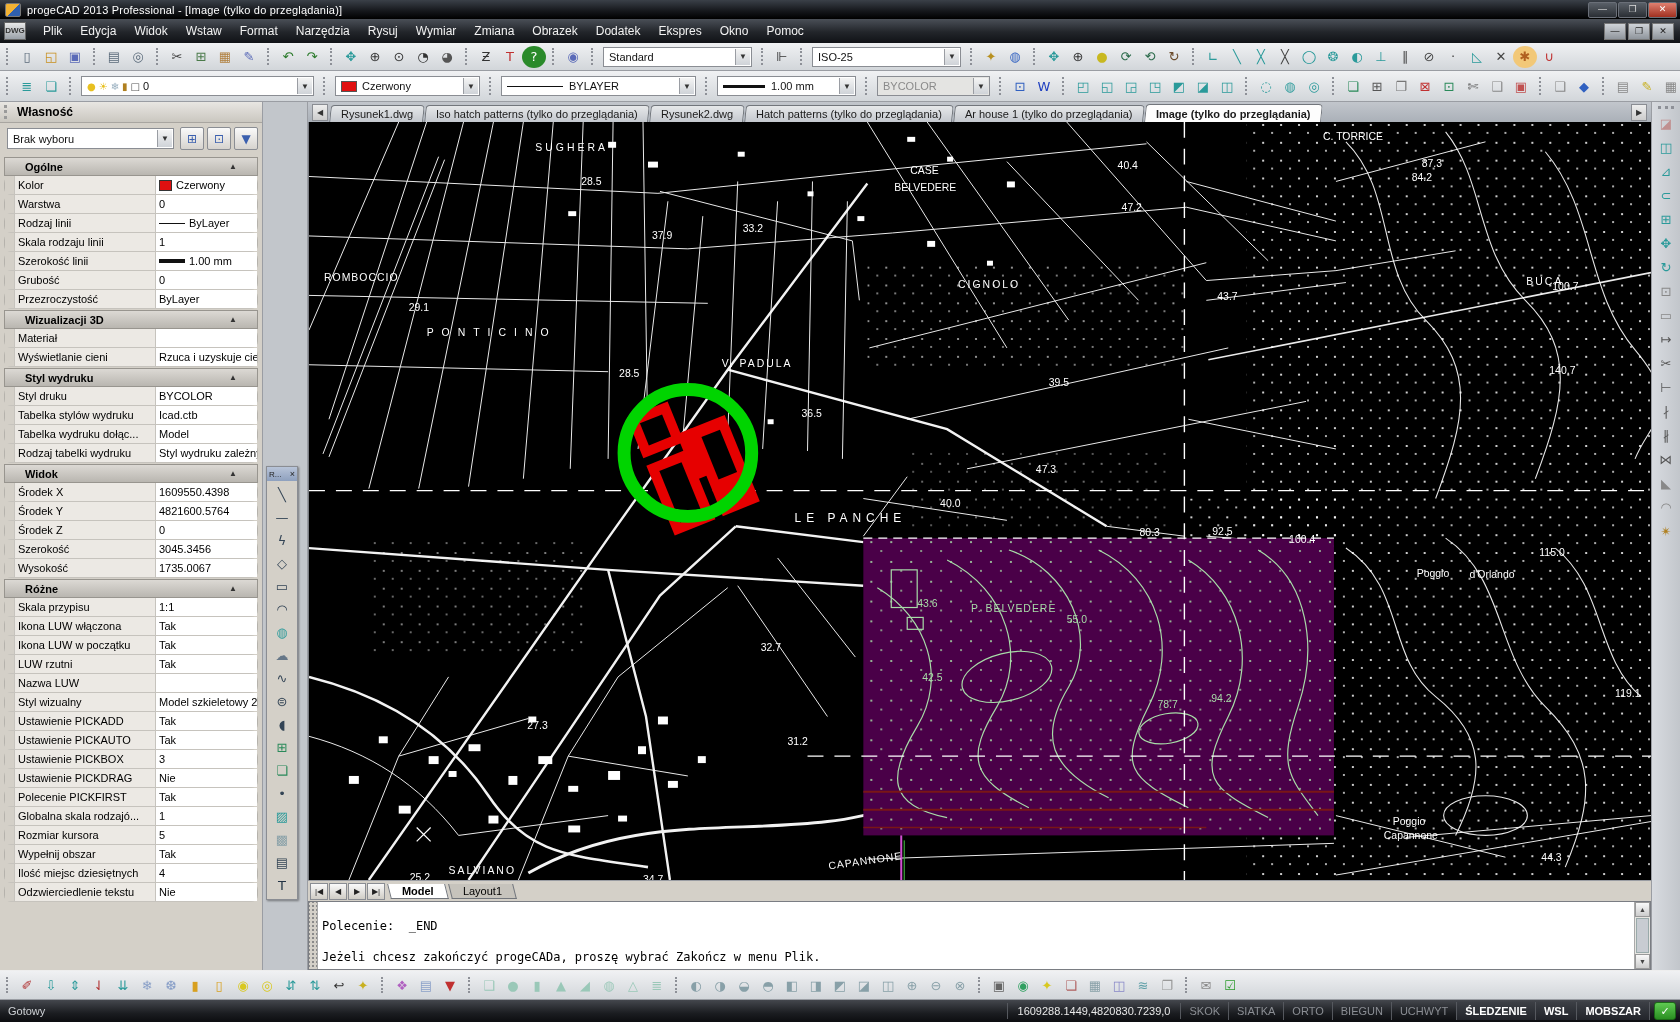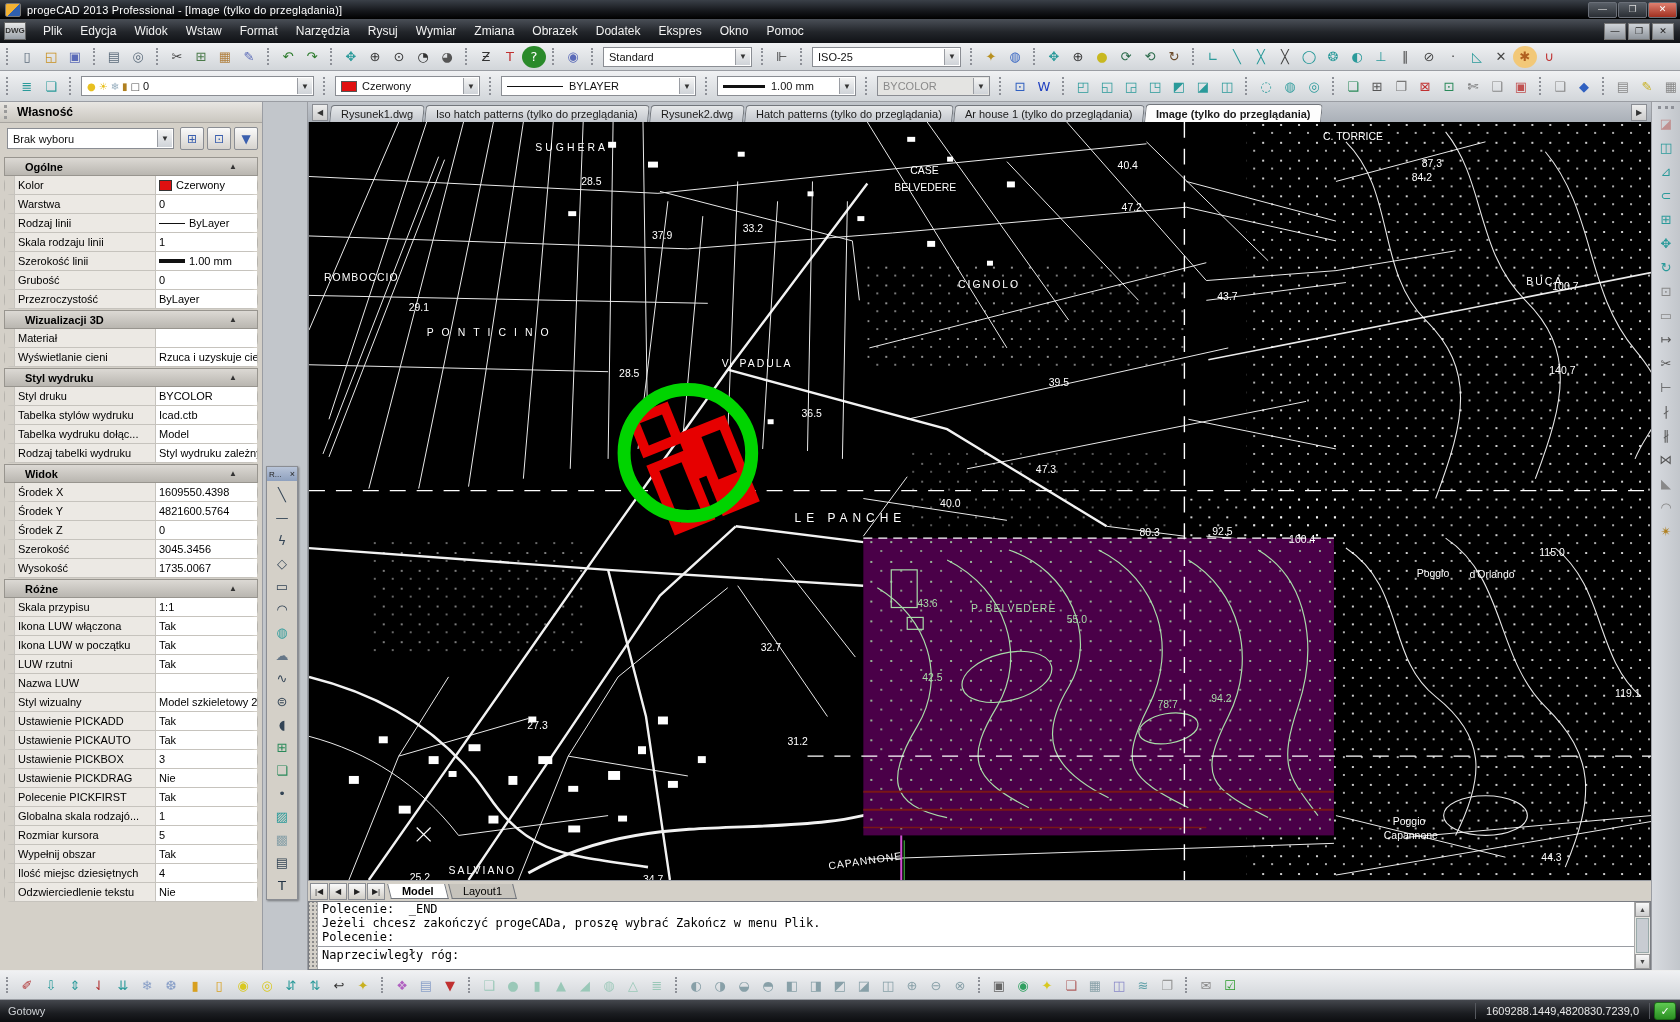--- a/index.html
+++ b/index.html
@@ -86,21 +86,21 @@
   .mnav{width:16px;height:15px;border:1px solid #8a8d93;background:linear-gradient(#fafafa,#d0cdc6);font-size:8px;
     display:flex;align-items:center;justify-content:center;margin-right:1px;color:#222;}
   .mtab{font-size:11px;padding:1px 12px;border:1px solid #72767c;border-top:none;background:#c6c3bc;transform:skewX(14deg);margin-left:3px;}
   .mtab span{display:inline-block;transform:skewX(-14deg);}
   .mtab.active{background:#fff;font-weight:bold;}
 
   .cmdwin{height:67px;background:#fff;border:1px solid #7a7d83;display:flex;flex:0 0 auto;}
   .cmdgrip{width:8px;background:#d4d0c8;border-right:1px solid #aaa;background-image:radial-gradient(#8a8a8a 1px,transparent 1px);
     background-size:4px 4px;background-position:2px 2px;}
   .cmdbody{flex:1;display:flex;flex-direction:column;font-family:"DejaVu Sans Mono",monospace;font-size:12px;color:#000;overflow:hidden;}
-  .cmdline{line-height:14px;padding-left:4px;white-space:pre;}
+  .cmdline{line-height:14px;padding-left:4px;white-space:pre;margin-top:17px;}
   .cmdsplit{border-top:1px solid #9a9da3;margin-top:2px;}
   .cmdinput{line-height:16px;padding-left:4px;white-space:pre;flex:1;}
   .cmdscroll{width:15px;background:#e8e6e2;border-left:1px solid #aaa;display:flex;flex-direction:column;align-items:center;font-size:7px;color:#444;}
   .sb{width:13px;height:13px;border:1px solid #999;background:linear-gradient(#fafafa,#ccc);display:flex;align-items:center;justify-content:center;}
   .sthumb{width:11px;flex:1;margin:1px;background:#c8ccd2;border:1px solid #9aa;}
 
   .rightcol{width:28px;flex:0 0 auto;background:linear-gradient(90deg,#d8dbe0,#c2c6cb);border-left:1px solid #9a9da3;
     display:flex;flex-direction:column;align-items:center;}
   .rgrip{width:60%;border-top:3px dotted #8d9097;margin:4px 0 2px 0;}
   .ric{width:24px;height:24px;display:flex;align-items:center;justify-content:center;font-family:"DejaVu Sans",sans-serif;font-size:13px;}
@@ -987,15 +987,25 @@
       </div>
       <div class="tgroup">
         <span class="ticon" style="color: rgb(136, 136, 136);">✉</span>
         <span class="ticon" style="color: rgb(42, 154, 42);">☑</span>
       </div>
     </div>
 
   <div class="statusbar">
     <span class="stready">Gotowy</span>
     <span class="stcoords">1609288.1449,4820830.7239,0</span>
+    <span id="sttoggles" style="display:flex;">
+        <span class="sttog">SKOK</span>
+        <span class="sttog">SIATKA</span>
+        <span class="sttog">ORTO</span>
+        <span class="sttog">BIEGUN</span>
+        <span class="sttog">UCHWYT</span>
+        <span class="sttog on">ŚLEDZENIE</span>
+        <span class="sttog on">WSL</span>
+        <span class="sttog on">MOBSZAR</span>
+      </span>
     <span class="stcheck">✓</span>
   </div>
 </div>
 
 </body></html>

